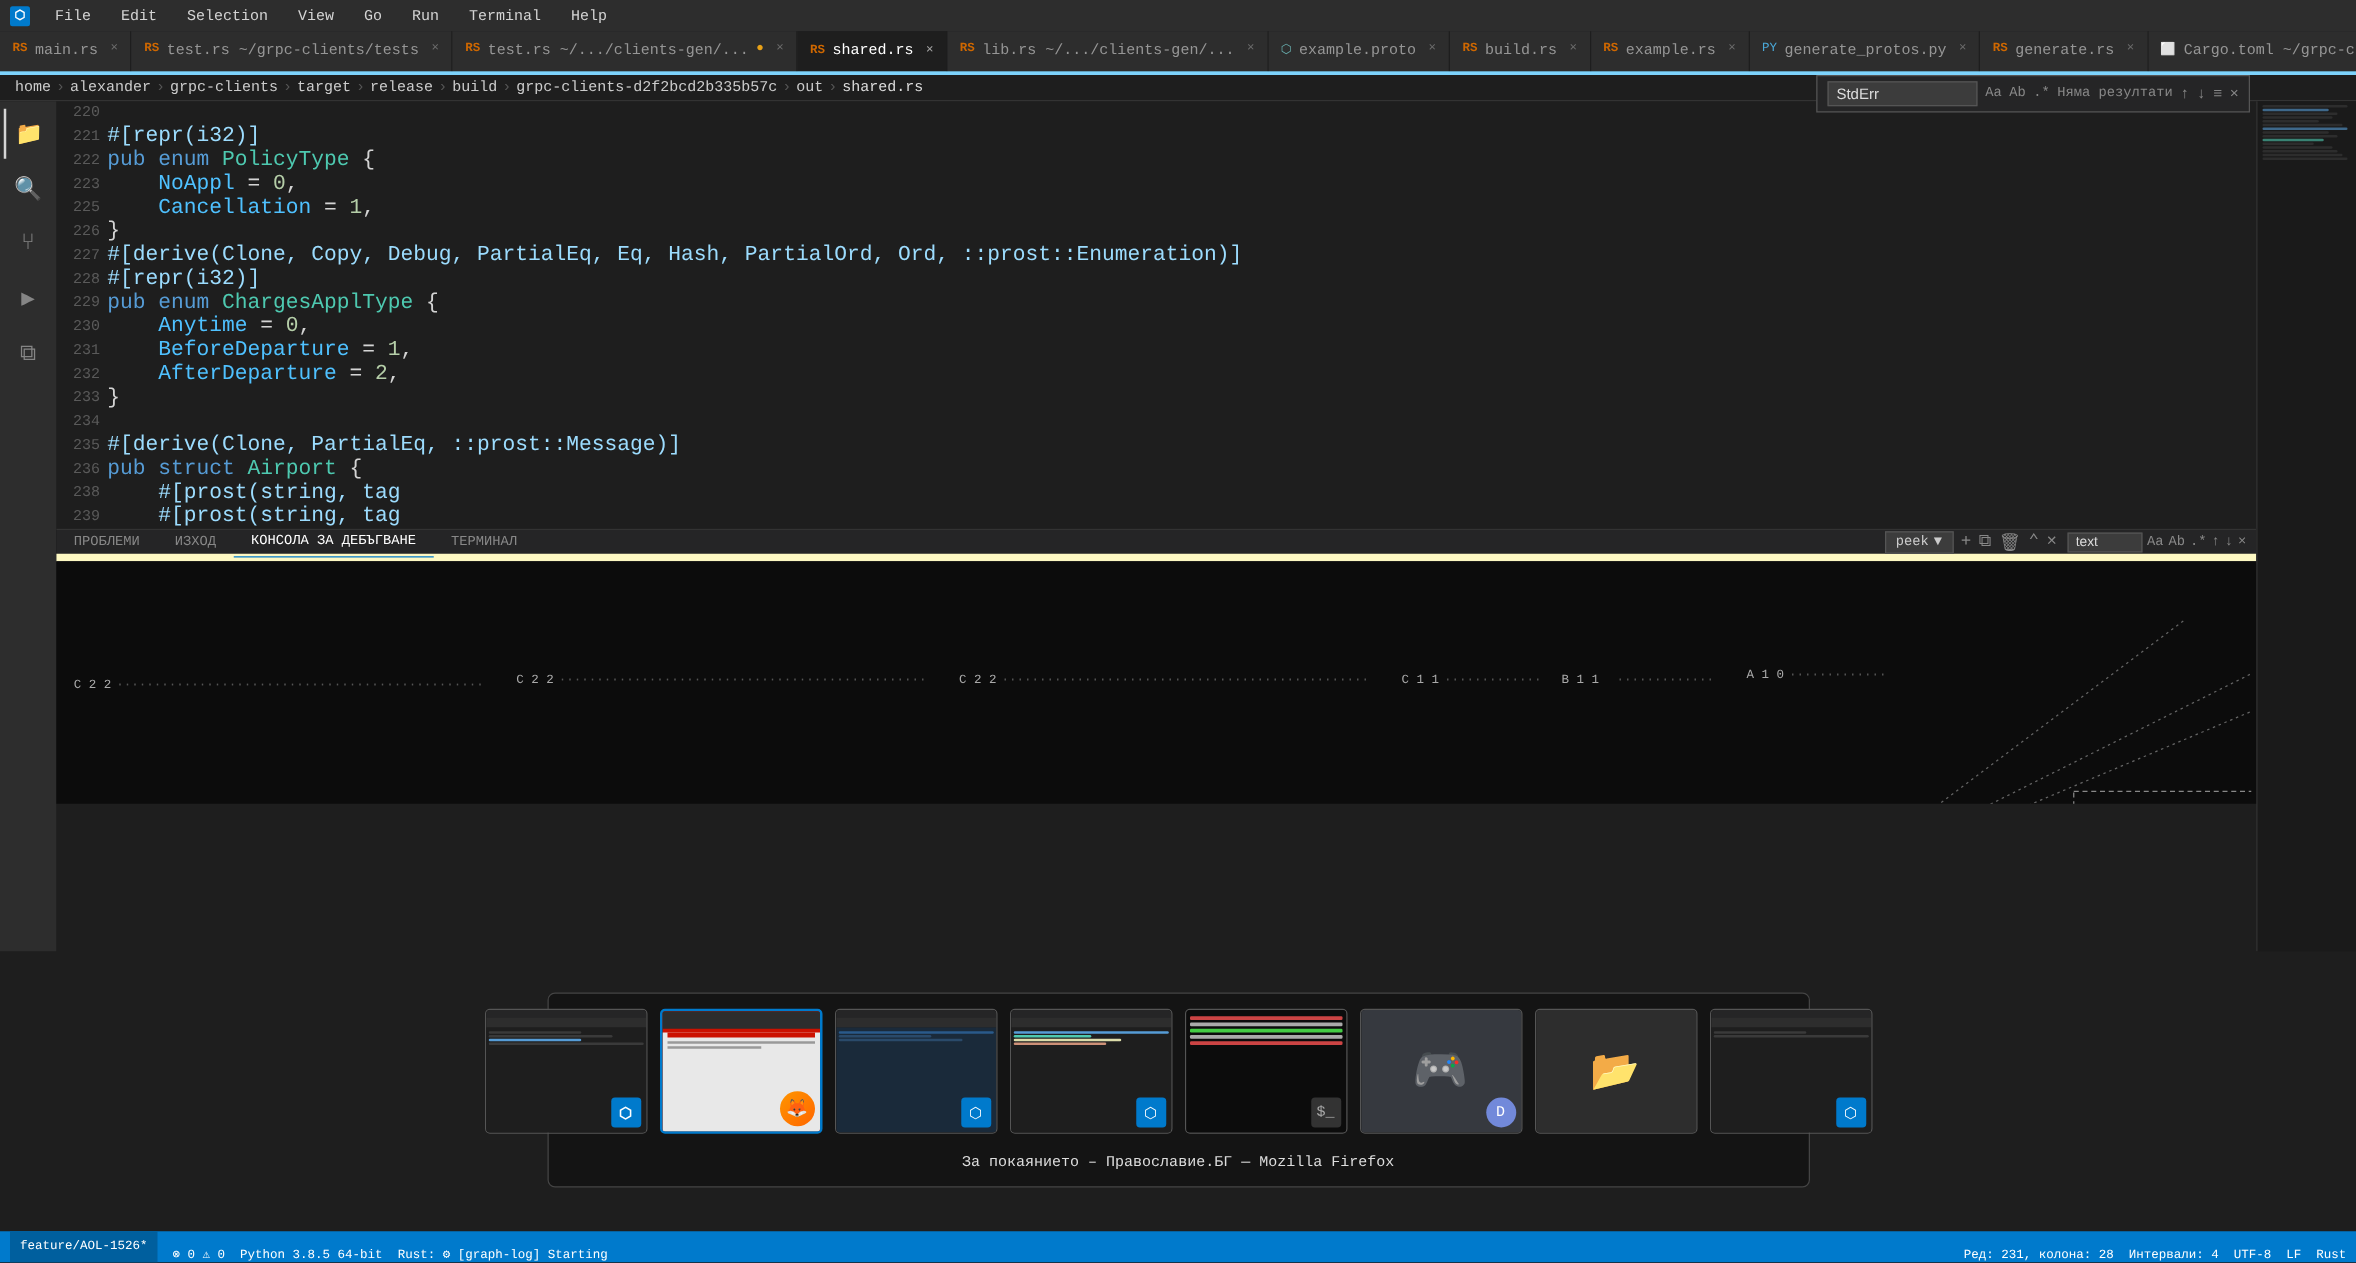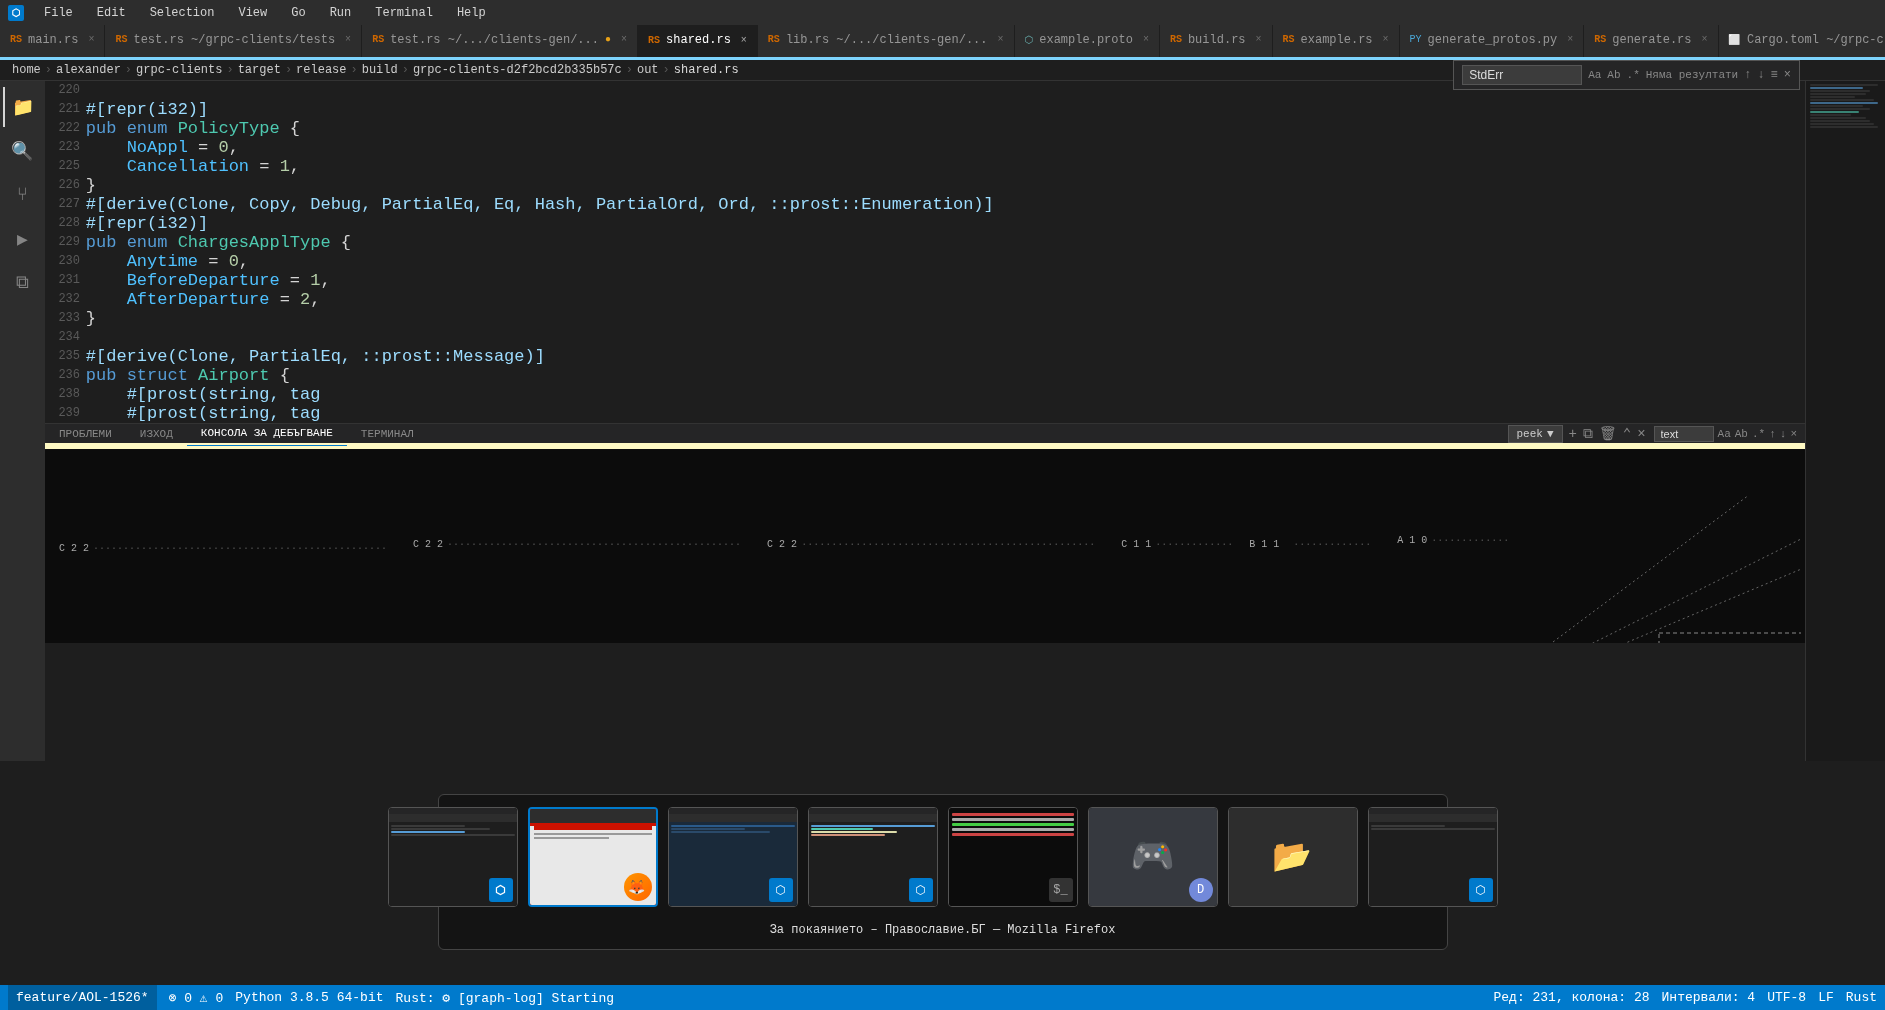--- a/index.html
+++ b/index.html
@@ -151,22 +151,22 @@
       font-size: 11px;
       color: #ccc;
       font-family: 'Courier New', monospace;
     }
 
     
     .status-bar {
       height: 25px;
       background: #007acc;
       display: flex;
-      align-items: center;
-      font-size: 13px;
+      align-items: flex-end;
+      font-size: 10px;
       color: #fff;
       padding: 0 8px;
       gap: 12px;
     }
     .status-right { margin-left: auto; display: flex; align-items: center; gap: 12px; }
     .status-branch { background: #005f9e; padding: 0 8px; height: 25px; display: flex; align-items: center; }
 
     
     .taskbar-overlay {
       position: absolute;

